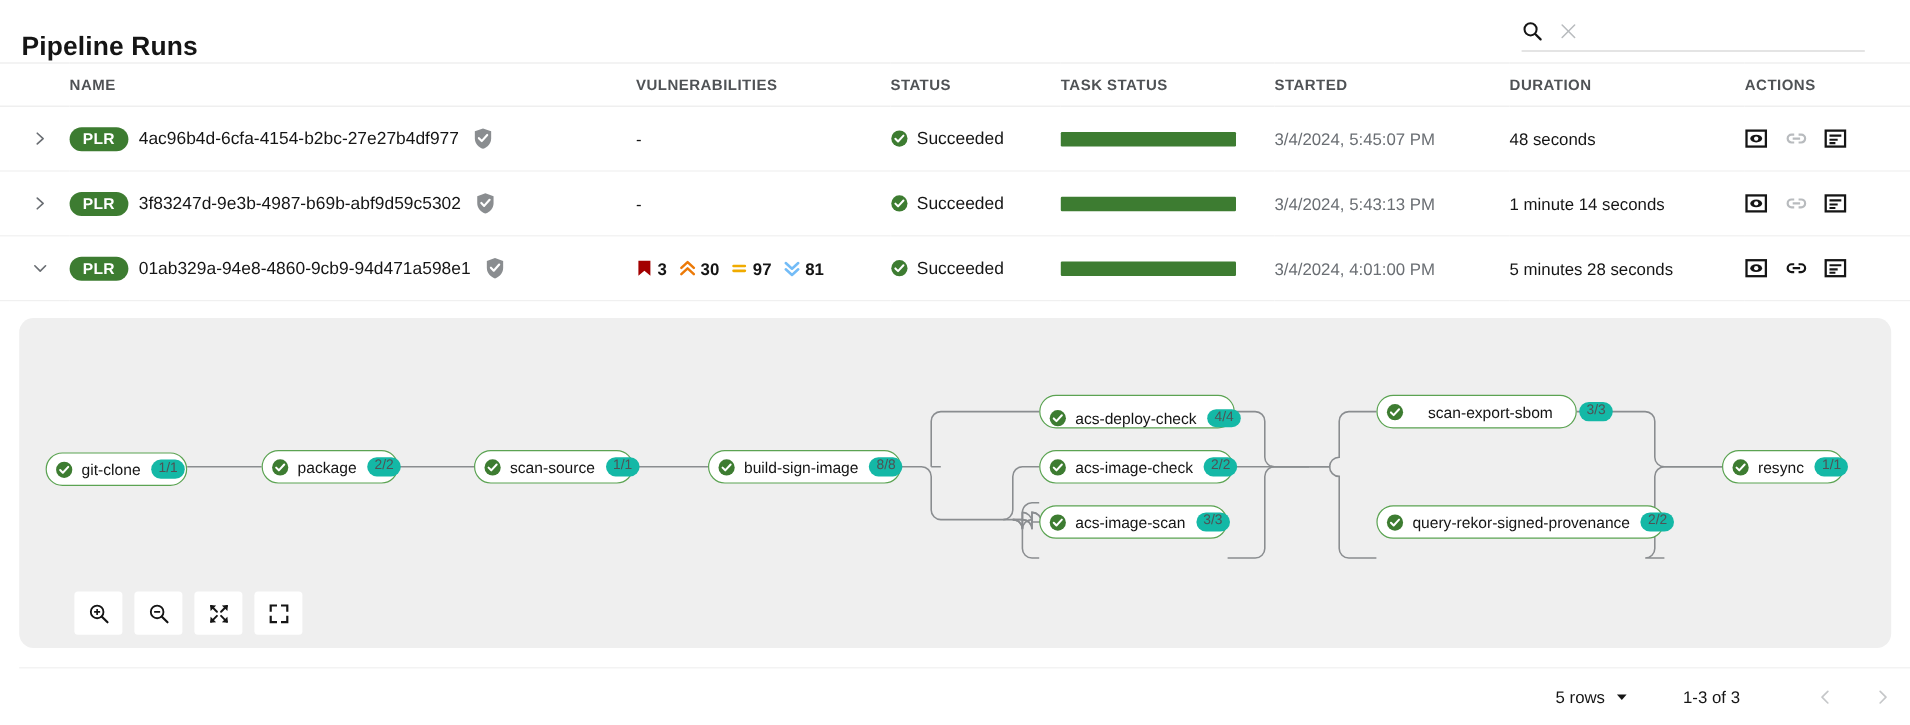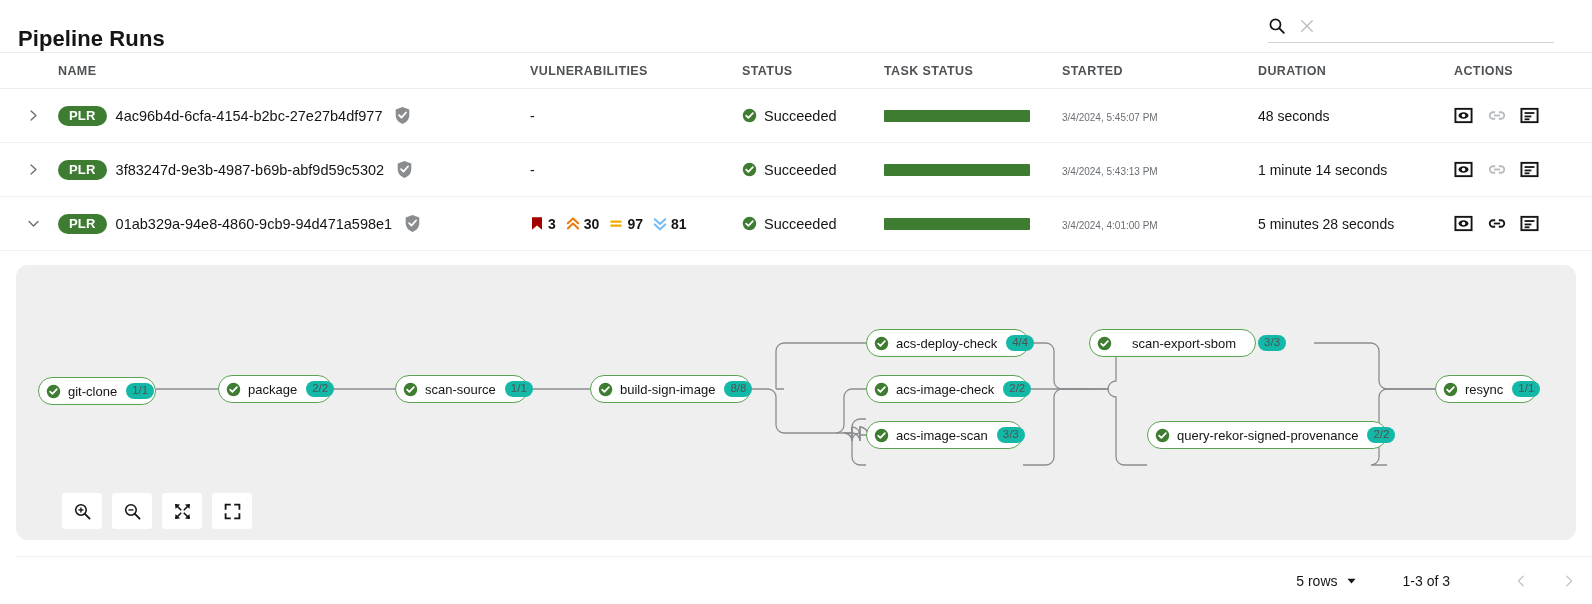--- a/index.html
+++ b/index.html
@@ -115,21 +115,21 @@
 
   .status-cell { display: flex; align-items: center; gap: 7px; }
   .status-cell .stxt { font-size: 14.5px; color: #151515; }
   .check-ico { width: 15px; height: 15px; flex: 0 0 auto; }
 
   .taskbar {
     width: 146px; height: 12px;
     background: #3d7c31;
     border-radius: 1px;
   }
-  .started-txt { color: #6a6e73; font-size: 10px; }
+  .started-txt { color: #6a6e73; font-size: 14px; }
   .dur-txt { color: #151515; font-size: 14px; }
 
   .actions-cell { display: flex; align-items: center; gap: 14px; }
   .act-ico { width: 19px; height: 19px; cursor: pointer; display: block; }
 
   
   .graph-panel {
     position: absolute;
     left: 16px;
     top: 265px;
@@ -557,21 +557,21 @@
     <span class="nchk">
       <svg viewBox="0 0 16 16" width="15" height="15">
           <circle cx="8" cy="8" r="7.2" fill="#3d7c31"></circle>
           <polyline points="4.4,8.2 6.8,10.6 11.6,5.4" fill="none" stroke="#fff" stroke-width="1.8" stroke-linecap="round" stroke-linejoin="round"></polyline>
         </svg>
     </span>
     <span class="nlabel">build-sign-image</span>
     <span class="ncount">8/8</span>
   </div>
 
-  <div class="node" style="left:850px; top:64px;  width:163px;">
+  <div class="node" style="left:850px; top:64px;  width:163px;align-items:flex-end;">
     <span class="nchk">
       <svg viewBox="0 0 16 16" width="15" height="15">
           <circle cx="8" cy="8" r="7.2" fill="#3d7c31"></circle>
           <polyline points="4.4,8.2 6.8,10.6 11.6,5.4" fill="none" stroke="#fff" stroke-width="1.8" stroke-linecap="round" stroke-linejoin="round"></polyline>
         </svg>
     </span>
     <span class="nlabel">acs-deploy-check</span>
     <span class="ncount">4/4</span>
   </div>
 
@@ -590,21 +590,21 @@
     <span class="nchk">
       <svg viewBox="0 0 16 16" width="15" height="15">
           <circle cx="8" cy="8" r="7.2" fill="#3d7c31"></circle>
           <polyline points="4.4,8.2 6.8,10.6 11.6,5.4" fill="none" stroke="#fff" stroke-width="1.8" stroke-linecap="round" stroke-linejoin="round"></polyline>
         </svg>
     </span>
     <span class="nlabel">acs-image-scan</span>
     <span class="ncount">3/3</span>
   </div>
 
-  <div class="node" style="left:1073px; top:64px; width:167px;gap:20px;">
+  <div class="node" style="left:1131px; top:64px; width:167px;gap:20px;">
     <span class="nchk">
       <svg viewBox="0 0 16 16" width="15" height="15">
           <circle cx="8" cy="8" r="7.2" fill="#3d7c31"></circle>
           <polyline points="4.4,8.2 6.8,10.6 11.6,5.4" fill="none" stroke="#fff" stroke-width="1.8" stroke-linecap="round" stroke-linejoin="round"></polyline>
         </svg>
     </span>
     <span class="nlabel">scan-export-sbom</span>
     <span class="ncount">3/3</span>
   </div>
 

